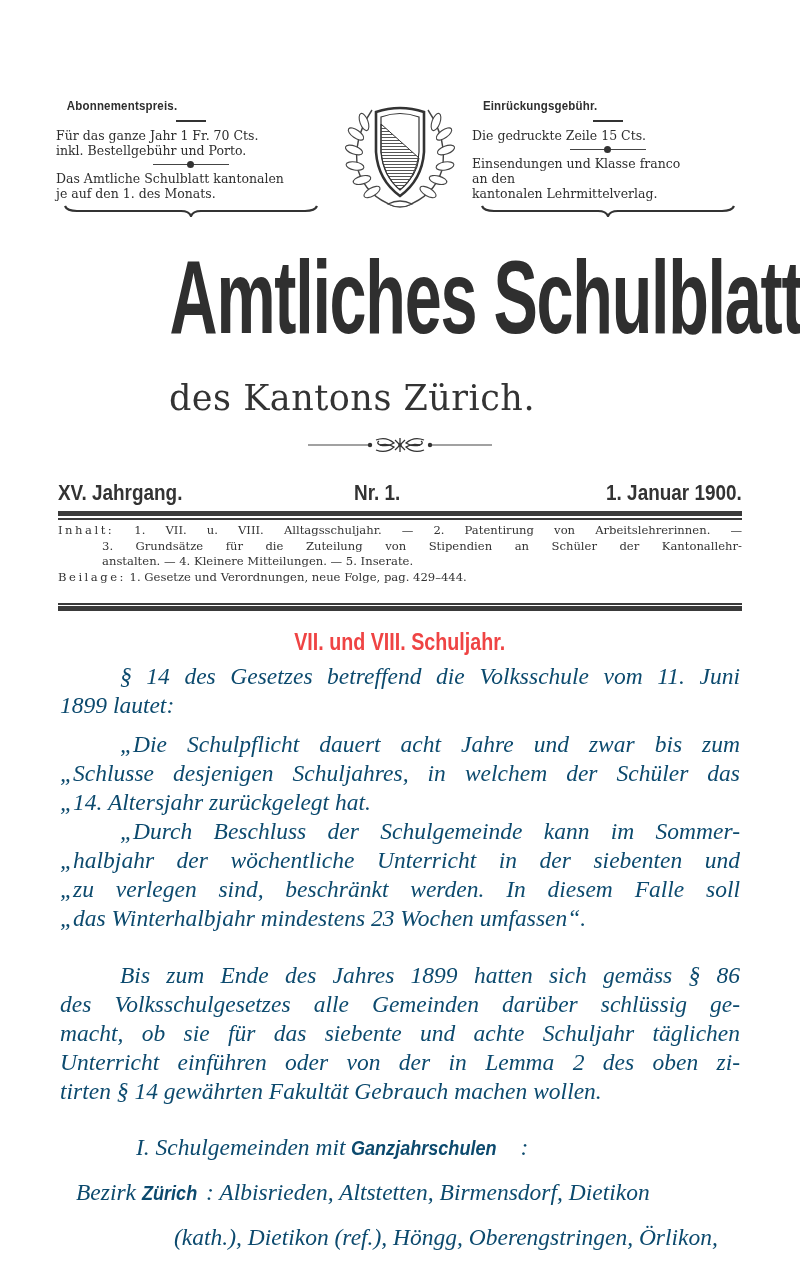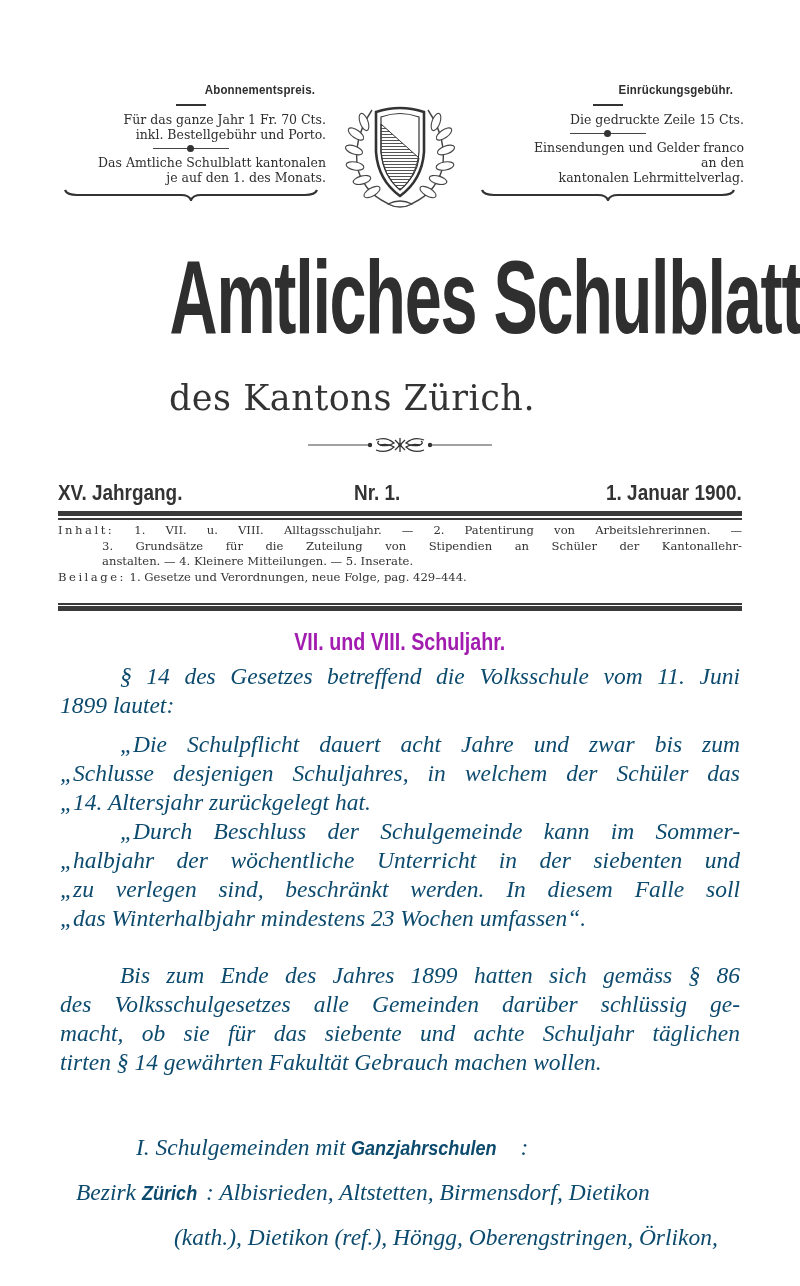--- a/index.html
+++ b/index.html
@@ -17,22 +17,22 @@
     }
     .page {
       position: absolute;
       left: 0; top: 0;
       width: 800px; height: 1286px;
     }
 
     
     .mast-box {
       position: absolute;
-      top: 82px;
-      text-align: right;
+      top: 98px;
+      text-align: left;
     }
     .mast-left  { left: 56px;  width: 270px; }
     .mast-right { left: 472px; width: 272px; }
 
     .mast-heading {
       font-family: "Liberation Sans", sans-serif;
       font-weight: bold;
       font-size: 12.5px;
       letter-spacing: 0.2px;
       transform: scaleX(0.92);
@@ -202,21 +202,21 @@
     .article-heading {
       position: absolute;
       left: 0;
       top: 627px;
       width: 800px;
       text-align: center;
       font-family: "Liberation Sans", sans-serif;
       font-weight: bold;
       font-size: 24px;
       line-height: 30px;
-      color: #a21caf;
+      color: #ef4444;
     }
     .article-heading span {
       display: inline-block;
       transform: scaleX(0.82);
     }
     .body-text {
       position: absolute;
       left: 60px;
       width: 680px;
       font-family: "Liberation Serif", serif;
@@ -306,21 +306,21 @@
     <path d="M43 17 Q62 10 81 17 L81 52 Q79 76 62 90 Q45 76 43 52 Z" fill="#fff" stroke="#333" stroke-width="1.2"></path>
 
     <path d="M43 24 L81 58 Q79 76 62 90 Q45 76 43 52 Z" fill="url(#hatch)" stroke="#333" stroke-width="1"></path>
   </svg>
 
   <div class="mast-box mast-right">
     <p class="mast-heading">Einrückungsgebühr.</p>
     <div class="mast-short-rule"></div>
     <p class="mast-line">Die gedruckte Zeile 15 Cts.</p>
     <div class="mast-dot-rule"></div>
-    <p class="mast-line">Einsendungen und Gelder franco</p>
+    <p class="mast-line">Einsendungen und Klasse franco</p>
     <p class="mast-line">an den</p>
     <p class="mast-line">kantonalen Lehrmittelverlag.</p>
     <svg class="brace" width="256" height="12" viewBox="0 0 256 12">
       <path d="M2 1 Q4 6 14 6 L118 6 Q126 6 128 11 Q130 6 138 6 L242 6 Q252 6 254 1" fill="none" stroke="#333" stroke-width="2.2"></path>
     </svg>
   </div>
 
   <div class="title">Amtliches Schulblatt</div>
   <div class="subtitle">des Kantons Zürich.</div>
 
@@ -389,20 +389,21 @@
     <span class="line ind">„Durch Beschluss der Schulgemeinde kann im Sommer-</span>
     <span class="line">„halbjahr der wöchentliche Unterricht in der siebenten und</span>
     <span class="line">„zu verlegen sind, beschränkt werden. In diesem Falle soll</span>
     <span class="line last">„das Winterhalbjahr mindestens 23 Wochen umfassen“.</span>
   </div>
 
   <div class="body-text para4">
     <span class="line ind">Bis zum Ende des Jahres 1899 hatten sich gemäss § 86</span>
     <span class="line">des Volksschulgesetzes alle Gemeinden darüber schlüssig ge-</span>
     <span class="line">macht, ob sie für das siebente und achte Schuljahr täglichen</span>
+    <span class="line">Unterricht einführen oder von der in Lemma 2 des oben zi-</span>
     <span class="line last">tirten § 14 gewährten Fakultät Gebrauch machen wollen.</span>
   </div>
 
   <div class="body-text para5">
     <p class="ind">
       <span>I. Schulgemeinden mit</span>
       <span class="bold-sans">Ganzjahrschulen</span><span>:</span>
     </p>
     <p>
       <span>Bezirk</span>

